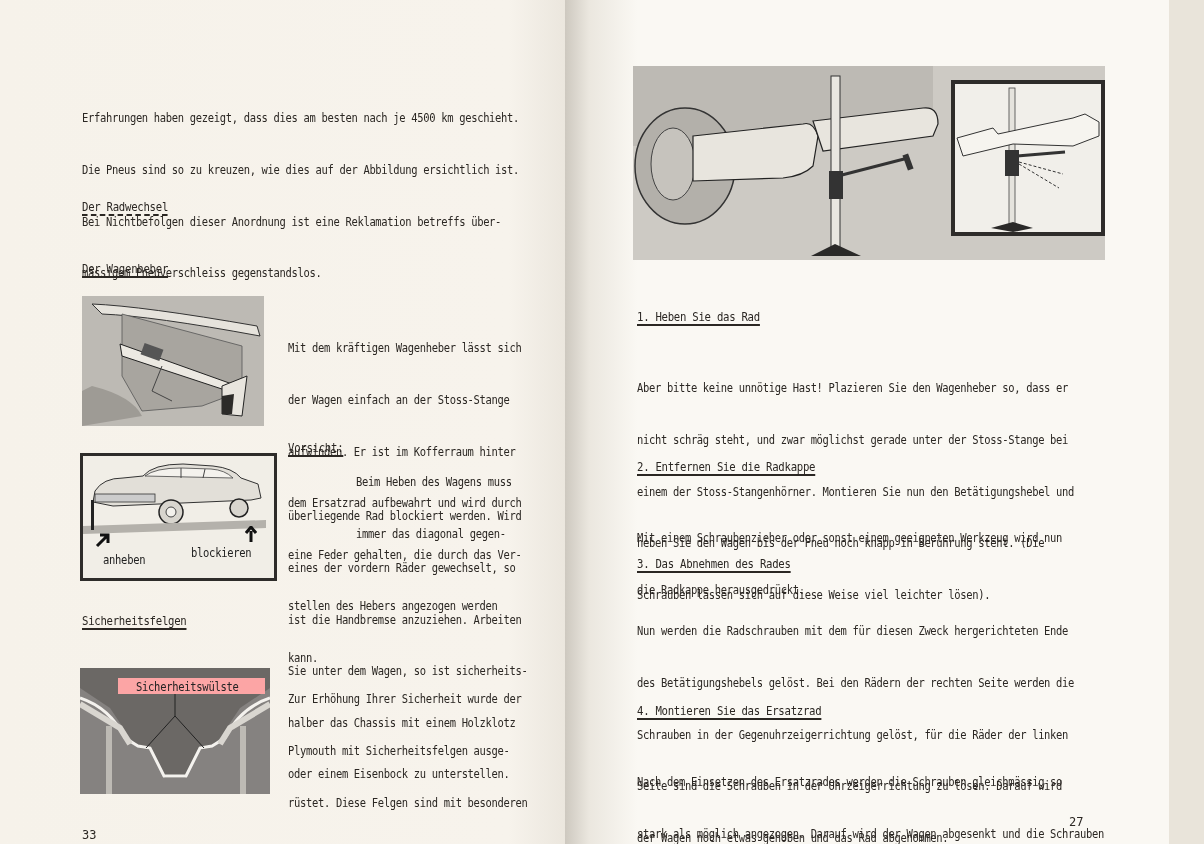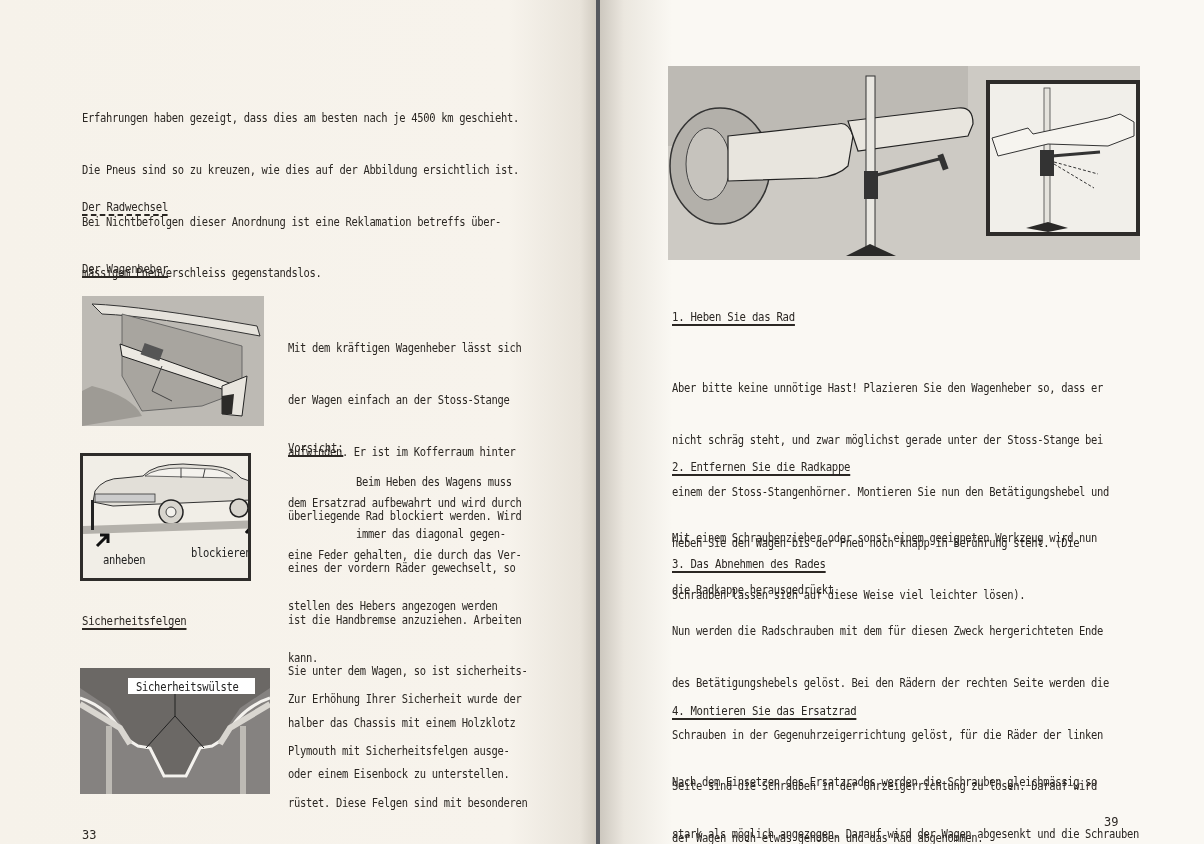--- a/index.html
+++ b/index.html
@@ -1,19 +1,19 @@
 <!DOCTYPE html>
 <html><head>
 <meta charset="utf-8">
 <style>
   html,body{margin:0;padding:0;}
   body{width:1204px;height:844px;overflow:hidden;background:#e9e4da;position:relative;font-family:"DejaVu Sans Mono","Liberation Mono",monospace;color:#2a2622;}
   .page{position:absolute;top:0;height:844px;background:#f7f3ec;text-decoration:underline;}
   .page.left{left:0;width:598px;background:linear-gradient(to right,#f6f2ea 0%,#f7f3ec 85%,#e8e3da 97%,#cfc9bf 100%);}
-  .page.right{left:600px;width:604px;background:linear-gradient(to right,#cdc8bf 0%,#ebe7df 4%,#faf8f3 12%,#faf8f3 100%);}
+  .page.right{left:565px;width:604px;background:linear-gradient(to right,#cdc8bf 0%,#ebe7df 4%,#faf8f3 12%,#faf8f3 100%);}
   .spine{position:absolute;left:596px;top:0;width:5px;height:844px;background:#55585e;}
   .t{position:absolute;font-size:11.4px;line-height:17.2px;letter-spacing:-0.35px;white-space:pre;color:#2b2723;transform:scaleX(0.92);transform-origin:left top;}
   .h{position:absolute;font-size:11.6px;letter-spacing:-0.3px;color:#2b2723;text-decoration:underline;text-decoration-thickness:2px;text-underline-offset:3px;white-space:pre;transform:scaleX(0.92);transform-origin:left top;}
   .h.dashed{text-decoration-style:dashed;}
   .pn{position:absolute;font-size:12px;color:#2b2723;}
   .fig{position:absolute;overflow:hidden;}
   .lbl{position:absolute;font-size:11.4px;letter-spacing:-0.3px;color:#222;white-space:pre;transform:scaleX(0.92);transform-origin:left top;}
 </style>
 </head>
 <body>
@@ -60,21 +60,21 @@
   </div>
   <div class="t" style="left:288px;top:474px;">
     <div>überliegende Rad blockiert werden. Wird</div>
     <div>eines der vordern Räder gewechselt, so</div>
     <div>ist die Handbremse anzuziehen. Arbeiten</div>
     <div>Sie unter dem Wagen, so ist sicherheits-</div>
     <div>halber das Chassis mit einem Holzklotz</div>
     <div>oder einem Eisenbock zu unterstellen.</div>
   </div>
 
-  <div class="fig" style="left:80px;top:453px;width:171px;height:128px;border:3px solid #2e2c2a;background:#f1eee7;box-sizing:border-box;text-align:center;">
+  <div class="fig" style="left:80px;top:453px;width:197px;height:128px;border:3px solid #2e2c2a;background:#f1eee7;box-sizing:border-box;text-align:center;">
     <svg width="183" height="80" viewBox="0 0 183 80" style="position:absolute;left:0;top:0;">
       <path d="M12 35 Q20 22 40 22 L60 20 Q70 8 100 8 L130 10 Q150 12 158 22 L175 28 L178 42 L168 44 L30 50 L10 46 Z" fill="#e2dfd8" stroke="#333" stroke-width="1"></path>
       <path d="M62 20 Q72 12 98 12 L128 13 Q142 14 150 22 Z" fill="#f4f2ed" stroke="#444" stroke-width="0.8"></path>
       <line x1="98" y1="12" x2="98" y2="22" stroke="#444"></line>
       <line x1="122" y1="13" x2="120" y2="22" stroke="#444"></line>
       <rect x="12" y="38" width="60" height="8" fill="#ccc" stroke="#333" stroke-width="0.8"></rect>
       <circle cx="88" cy="56" r="12" fill="#d8d5ce" stroke="#222" stroke-width="1.5"></circle>
       <circle cx="88" cy="56" r="5" fill="#f3f1ec" stroke="#444"></circle>
       <circle cx="156" cy="52" r="9" fill="#d8d5ce" stroke="#222" stroke-width="1.5"></circle>
       <path d="M0 70 L183 64 L183 72 L0 78 Z" fill="#b4b1ab"></path>
@@ -98,21 +98,21 @@
       <path d="M0 20 L30 40 L50 70 L60 80 L70 82 L85 110 L105 110 L120 82 L130 80 L140 70 L160 40 L190 20 L190 0 L0 0 Z" fill="#6b6865"></path>
       <path d="M0 30 Q30 40 45 70 L58 78 L70 80 L84 108 L106 108 L120 80 L132 78 L145 70 Q160 40 190 30" fill="none" stroke="#f4f2ee" stroke-width="3"></path>
       <path d="M0 36 L40 60 L50 76" fill="none" stroke="#d9d6d0" stroke-width="6"></path>
       <path d="M190 36 L150 60 L140 76" fill="none" stroke="#d9d6d0" stroke-width="6"></path>
       <line x1="95" y1="20" x2="95" y2="48" stroke="#222" stroke-width="1"></line>
       <line x1="95" y1="48" x2="66" y2="80" stroke="#222" stroke-width="1"></line>
       <line x1="95" y1="48" x2="124" y2="80" stroke="#222" stroke-width="1"></line>
       <rect x="26" y="58" width="6" height="68" fill="#bdbab4"></rect>
       <rect x="160" y="58" width="6" height="68" fill="#bdbab4"></rect>
     </svg>
-    <div style="position:absolute;left:48px;top:10px;background:#ffffff;padding:0 8px;height:16px;line-height:16px;">
+    <div style="position:absolute;left:38px;top:10px;background:#fca5a5;padding:0 18px;height:16px;line-height:16px;">
       <span class="lbl" style="position:static;display:inline-block;">Sicherheitswülste</span>
     </div>
   </div>
 
   <div class="t" style="left:288px;top:657px;">
     <div>Zur Erhöhung Ihrer Sicherheit wurde der</div>
     <div>Plymouth mit Sicherheitsfelgen ausge-</div>
     <div>rüstet. Diese Felgen sind mit besonderen</div>
     
     
@@ -174,14 +174,14 @@
     <div>Seite sind die Schrauben in der Uhrzeigerrichtung zu lösen. Darauf wird</div>
     <div>der Wagen noch etwas gehoben und das Rad abgenommen.</div>
   </div>
 
   <div class="h" style="left:72px;top:704px;">4. Montieren Sie das Ersatzrad</div>
   <div class="t" style="left:72px;top:740px;">
     <div>Nach dem Einsetzen des Ersatzrades werden die Schrauben gleichmässig so</div>
     <div>stark als möglich angezogen. Darauf wird der Wagen abgesenkt und die Schrauben</div>
   </div>
 
-  <div class="pn" style="left:504px;top:815px;">39</div>
+  <div class="pn" style="left:504px;top:815px;">27</div>
 </div>
 
 </body></html>

